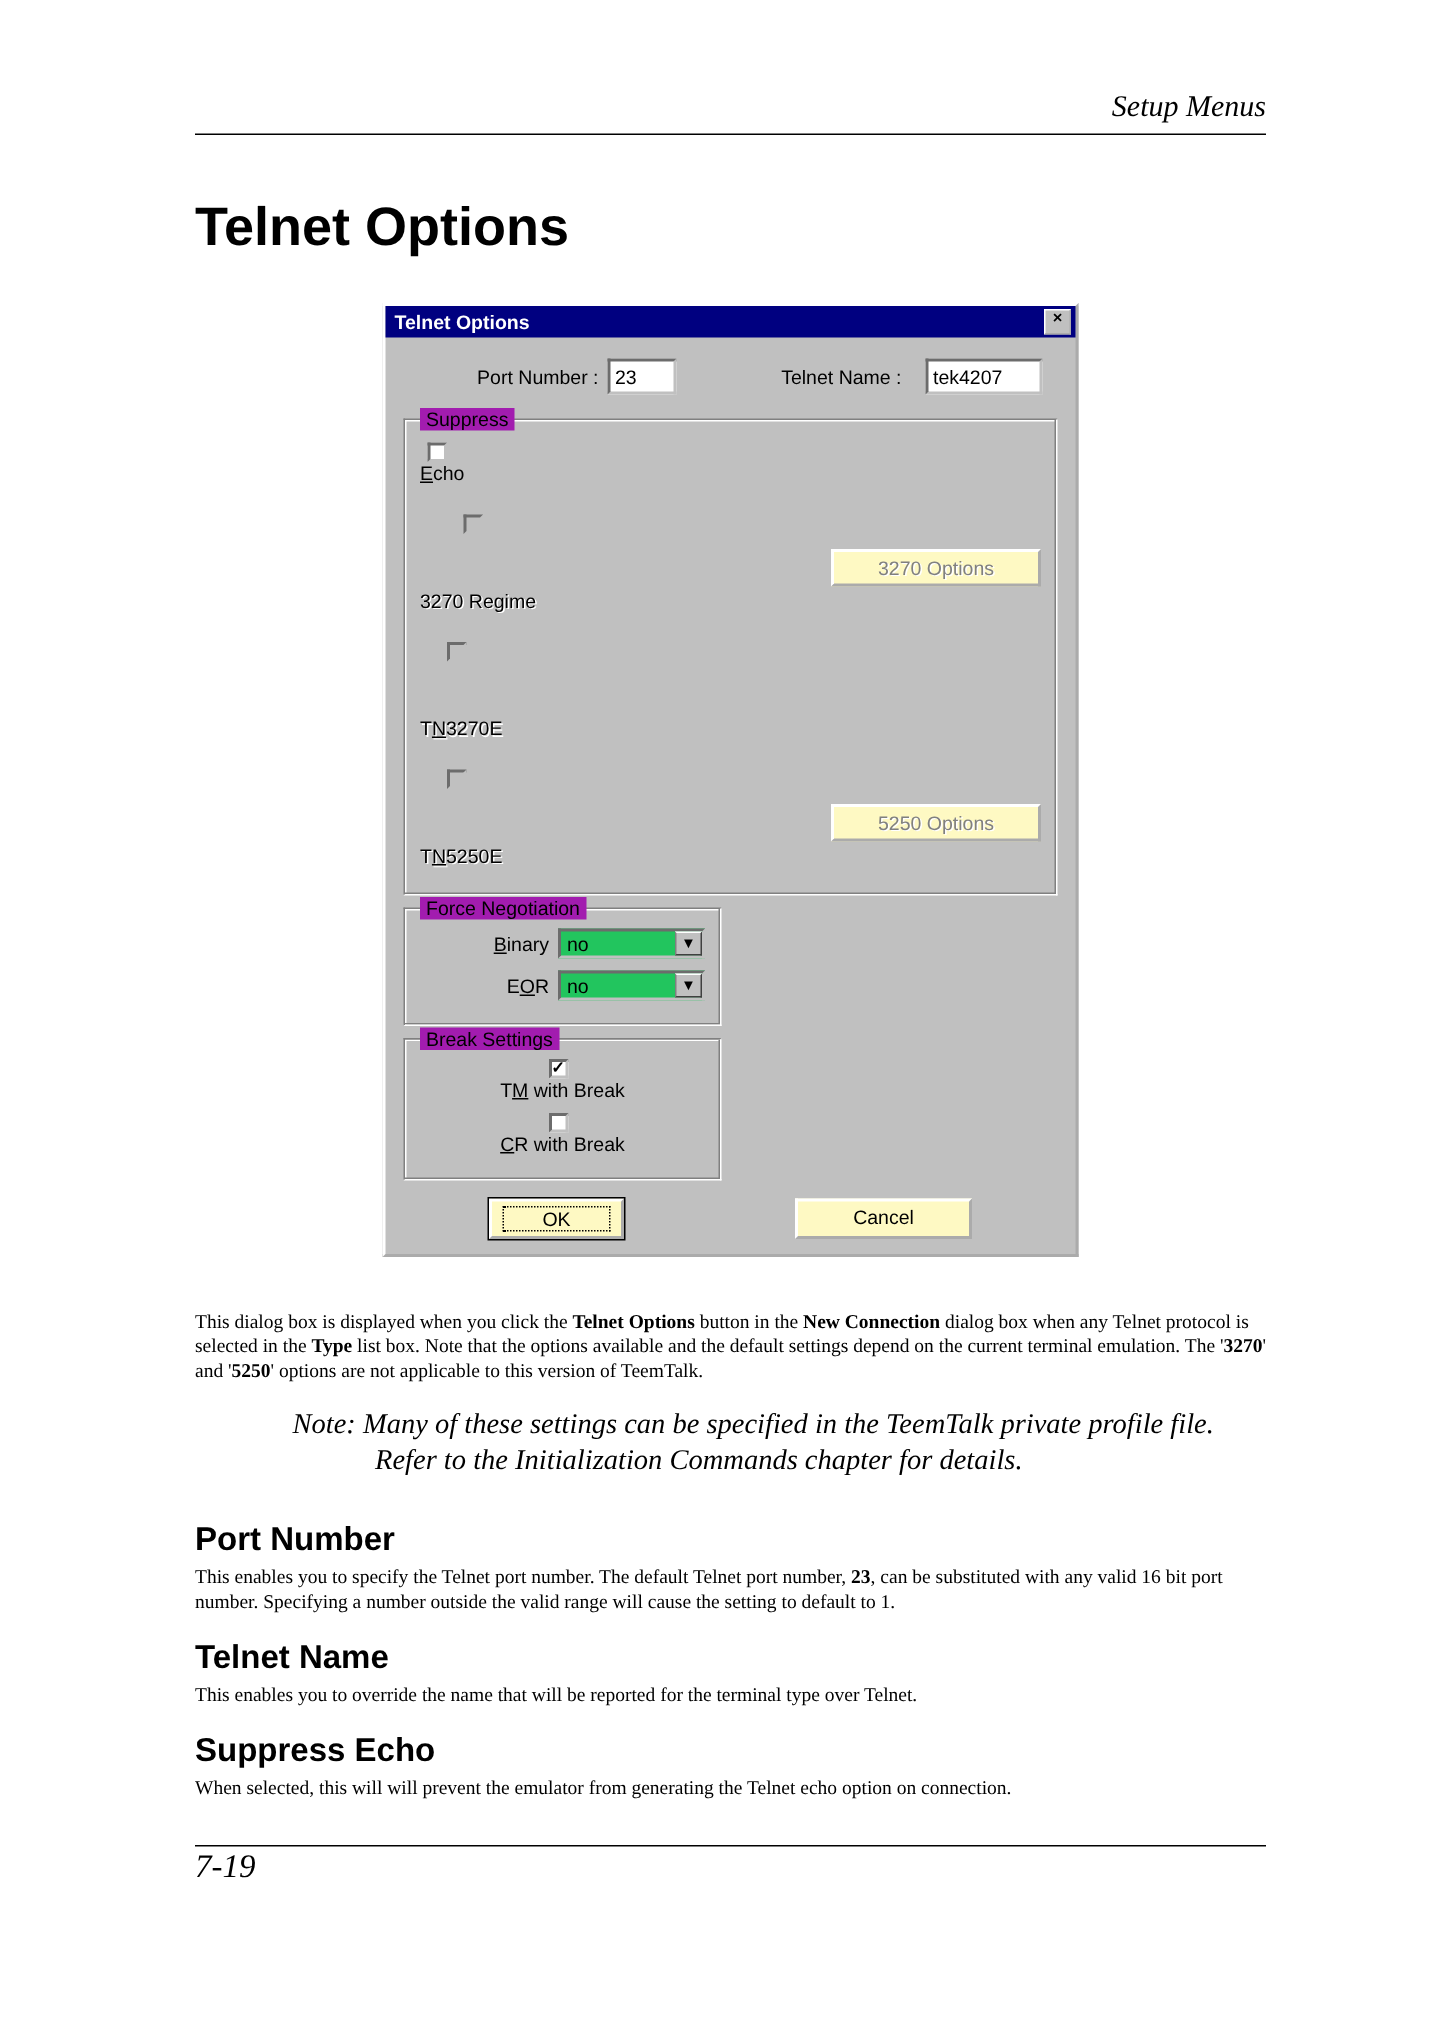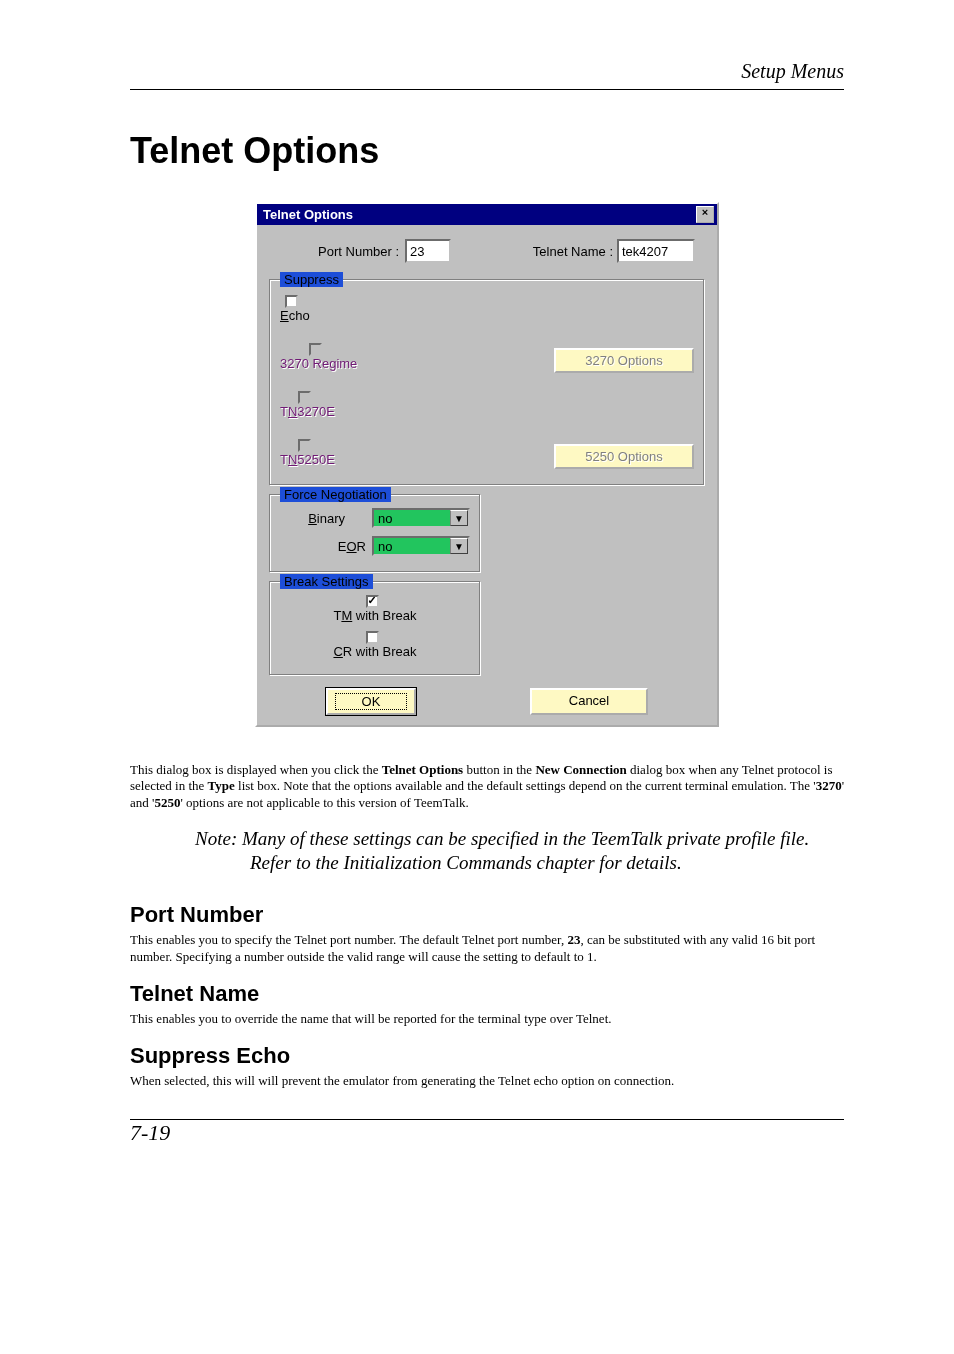--- a/index.html
+++ b/index.html
@@ -89,21 +89,21 @@
     border-right-color: #fff;
     border-bottom-color: #fff;
     box-shadow: inset -1px -1px 0 #808080, inset 1px 1px 0 #fff;
     padding: 4px 10px 8px 10px;
     margin-bottom: 8px;
     position: relative;
   }
   .fieldset .legend {
     position: relative;
     top: -12px;
-    background: #1d4ed8;
+    background: #a21caf;
     padding: 0 4px;
     font-size: 13px;
     display: inline-block;
   }
   .chk-row {
     display: flex;
     align-items: center;
     margin: 2px 0 8px 0;
     flex-direction: column;
   }
@@ -116,21 +116,21 @@
     position: relative;
   }
   .chk.disabled { background: #c0c0c0; }
   .chk.checked::after {
     content: "✓";
     position: absolute;
     font-size: 11px;
     left: 0; top: -3px;
     font-weight: bold;
   }
-  .disabled-text { color: #701a75; text-shadow: 1px 1px 0 #fff; }
+  .disabled-text { color: #000000; text-shadow: 1px 1px 0 #fff; margin-top: 37px; }
   .win-btn {
     border: 2px outset #fff;
     background: #fef9c3;
     padding: 3px 18px;
     font-family: inherit;
     font-size: 13px;
     min-width: 100px;
     text-align: center;
   }
   .win-btn.disabled { color: #808080; text-shadow: 1px 1px 0 #fff; }
@@ -208,21 +208,21 @@
         <span>Telnet Options</span>
         <span class="close-btn">×</span>
       </div>
       <div class="dlg-body">
         <div class="row" style="justify-content:space-between; padding: 0 10px 6px 0;">
           <div style="display:flex;align-items:center;">
             <span class="label-right">Port Number :</span>
             <input class="text-input" style="width: 36px;" value="23">
           </div>
           <div style="display:flex;align-items:center;">
-            <span style="padding-right:4px">Telnet Name :</span>
+            <span style="padding-right:16px">Telnet Name :</span>
             <input class="text-input" style="width: 68px;" value="tek4207">
           </div>
         </div>
 
         <div class="fieldset">
           <span class="legend">Suppress</span>
           <div class="sup-row" style="margin-top:-6px;">
             <div class="chk-row">
               <span class="chk"></span>
               <span><span class="u">E</span><span>cho</span></span>
@@ -245,21 +245,21 @@
             <div class="chk-row">
               <span class="chk disabled"></span>
               <span class="disabled-text"><span>T</span><span class="u">N</span><span>5250E</span></span>
             </div>
             <div class="win-btn disabled">5250 Options</div>
           </div>
         </div>
 
         <div class="fieldset" style="width:190px">
           <span class="legend">Force Negotiation</span>
-          <div class="sel" style="margin-top:-6px;gap:21px;">
+          <div class="sel" style="margin-top:-6px;">
             <span class="sel-label"><span class="u">B</span><span>inary</span></span>
             <div class="sel-box">
               <span class="sel-val">no</span>
               <span class="sel-arrow">▼</span>
             </div>
           </div>
           <div class="sel">
             <span class="sel-label"><span>E</span><span class="u">O</span><span>R</span></span>
             <div class="sel-box">
               <span class="sel-val">no</span>

